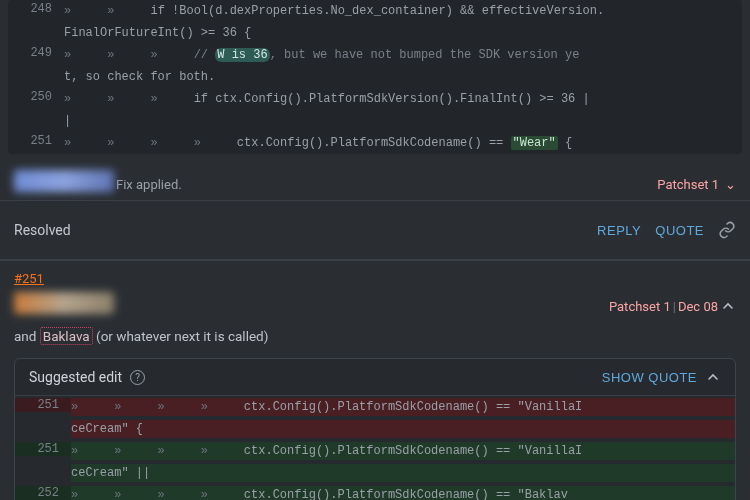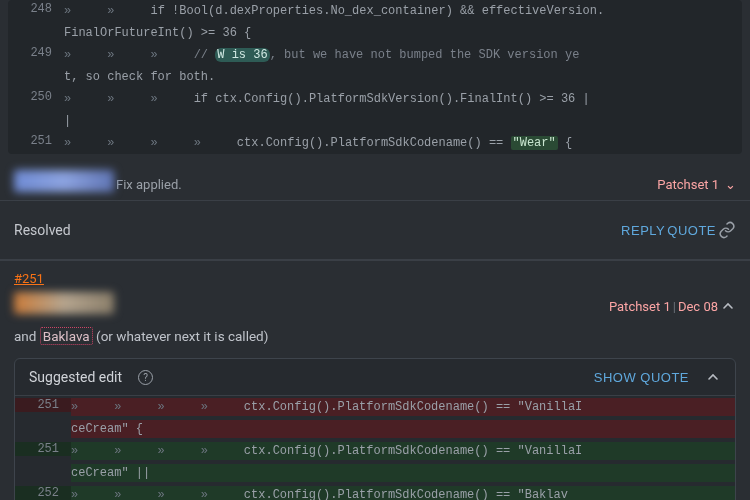--- a/index.html
+++ b/index.html
@@ -27,27 +27,27 @@
   .remove-line .gutter { background: #3a1b1f; }
   .add-line .gutter { background: #1a2e21; }
   .row { display: flex; align-items: flex-end; padding: 8px 14px; gap: 2px; }
   .avatar { width: 100px; height: 22px; border-radius: 3px; filter: blur(4px); flex-shrink: 0; }
   .muted { color: #9aa0a8; }
   .spacer { flex: 1; }
   .patchset { color: #fca5a5; font-size: 13px; display: flex; align-items: center; gap: 6px; }
   .chev { display: inline-block; }
   .divider-row { display: flex; align-items: center; padding: 20px 14px; border-top: 1px solid #3a3f46; border-bottom: 1px solid #3a3f46; }
   .resolved { color: #c5c8ce; font-size: 14px; }
-  .actions { display: flex; gap: 2px; align-items: center; }
+  .actions { display: flex; gap: 14px; align-items: center; }
   .link-btn { color: #5fa8dd; background: none; border: none; font-size: 13px; letter-spacing: 0.5px; cursor: pointer; }
   .linklike { color: #f97316; text-decoration: underline; cursor: pointer; }
   .comment-body { padding: 6px 16px 10px 14px; color: #bfc3ca; font-size: 13.5px; }
   .baklava { border: 1px dotted #c46; padding: 0 2px; border-radius: 2px; color:#dcbfc6; }
   .suggest-box { margin: 4px 14px 10px 14px; border: 1px solid #3e444c; border-radius: 6px; background: #262a2f; overflow: hidden; }
-  .suggest-head { display: flex; align-items: center; padding: 10px 14px; border-bottom: 1px solid #3a3f46; gap: 16px; }
+  .suggest-head { display: flex; align-items: center; padding: 10px 14px; border-bottom: 1px solid #3a3f46; gap: 8px; }
   .suggest-title { font-size: 14px; color: #d0d3d8; }
   .help { width: 15px; height: 15px; border: 1.3px solid #9aa0a8; border-radius: 50%; display: inline-flex; align-items: center; justify-content: center; font-size: 10px; color: #9aa0a8; }
   .link-icon { display: inline-flex; }
   svg { display: block; }
   .comment-card { border-top: 1px solid #3a3f46; }
 </style>
 </head>
 <body>
 
 <div class="code-block mono" id="top-code">

